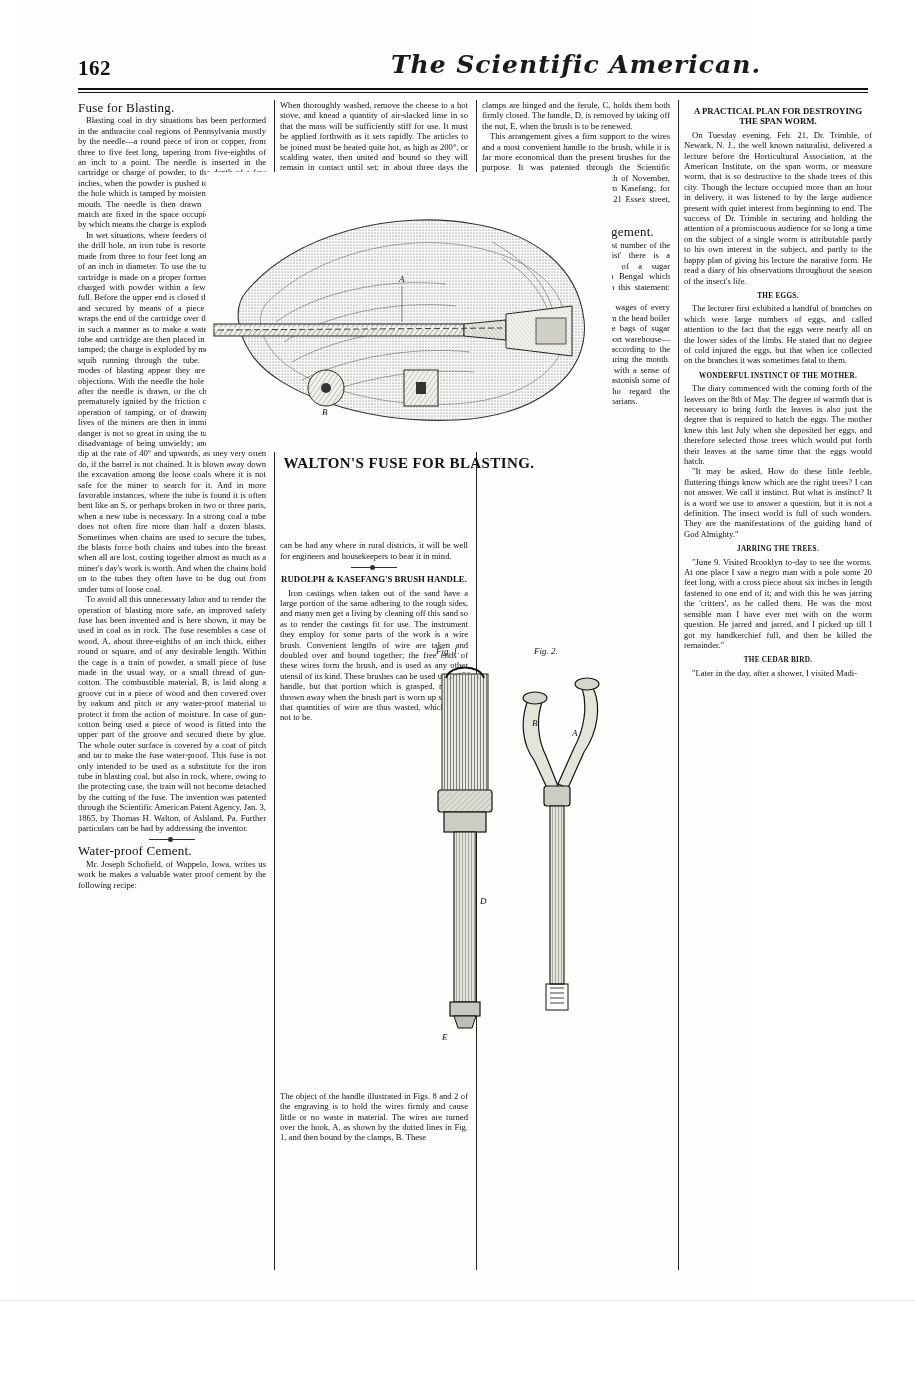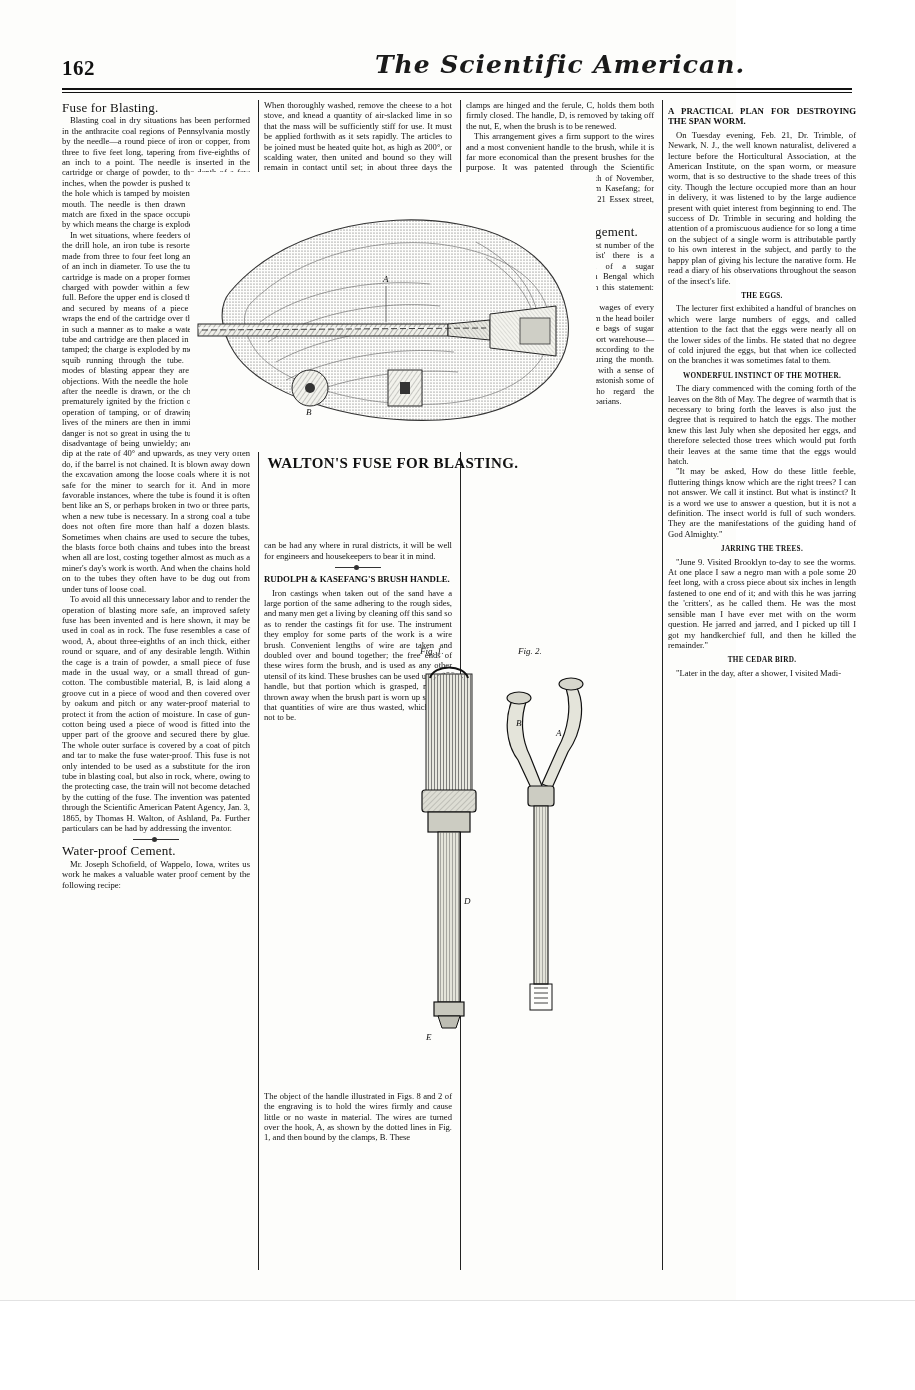--- a/index.html
+++ b/index.html
@@ -5,21 +5,21 @@
   html,body{margin:0;padding:0;}
   body{
     width:915px;height:1390px;
     background:#ffffff;
     font-family:"Liberation Serif", serif;
     color:#111;
     position:relative;
     overflow:hidden;
   }
   .page{
-    position:absolute;left:0;top:0;width:736px;height:1300px;
+    position:absolute;left:16px;top:0;width:736px;height:1300px;
     background:#fdfdfb;
   }
   .pagenum{
     position:absolute;left:62px;top:56px;
     font-family:"Liberation Serif",serif;
     font-size:21px;font-weight:bold;letter-spacing:0.5px;
   }
   .masthead{
     position:absolute;left:300px;top:50px;width:520px;
     text-align:center;
@@ -53,21 +53,21 @@
     position:absolute;top:100px;width:1px;height:1170px;background:#222;
   }
   #v1{left:258px;}
   #v2{left:460px;}
   #v3{left:662px;}
   .hd{
     text-align:left;font-weight:normal;font-size:13px;
     margin:3px 0 2px 0;letter-spacing:0.2px;
   }
   .hd-lg{
-    font-weight:bold;font-size:8.8px;
+    text-align:center;font-weight:bold;font-size:8.8px;
     margin:6px 0 3px 0;text-transform:uppercase;
   }
   .hd-sm{
     text-align:center;font-weight:bold;font-size:7.2px;
     margin:5px 0 2px 0;text-transform:uppercase;letter-spacing:0.3px;
   }
   p{margin:0 0 0 0;text-indent:8px;}
   p.noind{text-indent:0;}
   .sep{
     width:46px;height:1px;background:#333;margin:6px auto 6px auto;position:relative;

